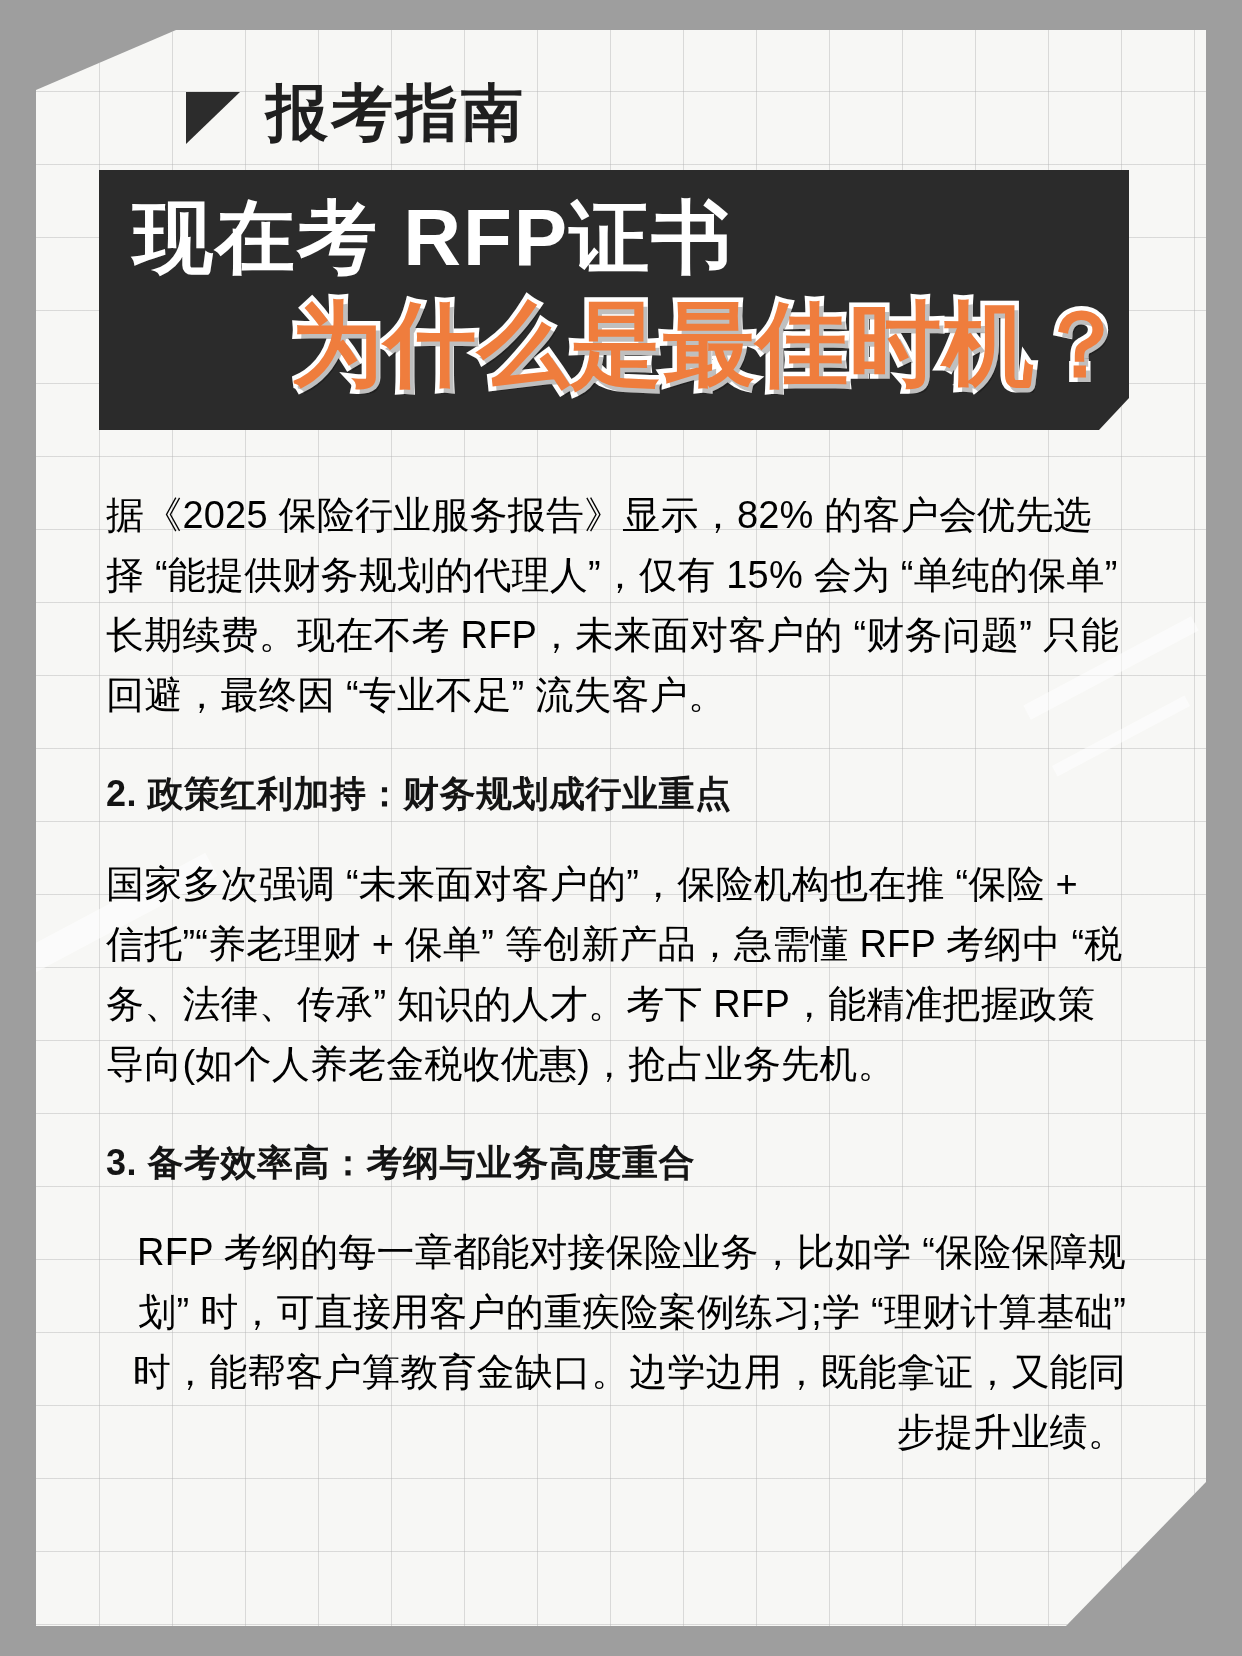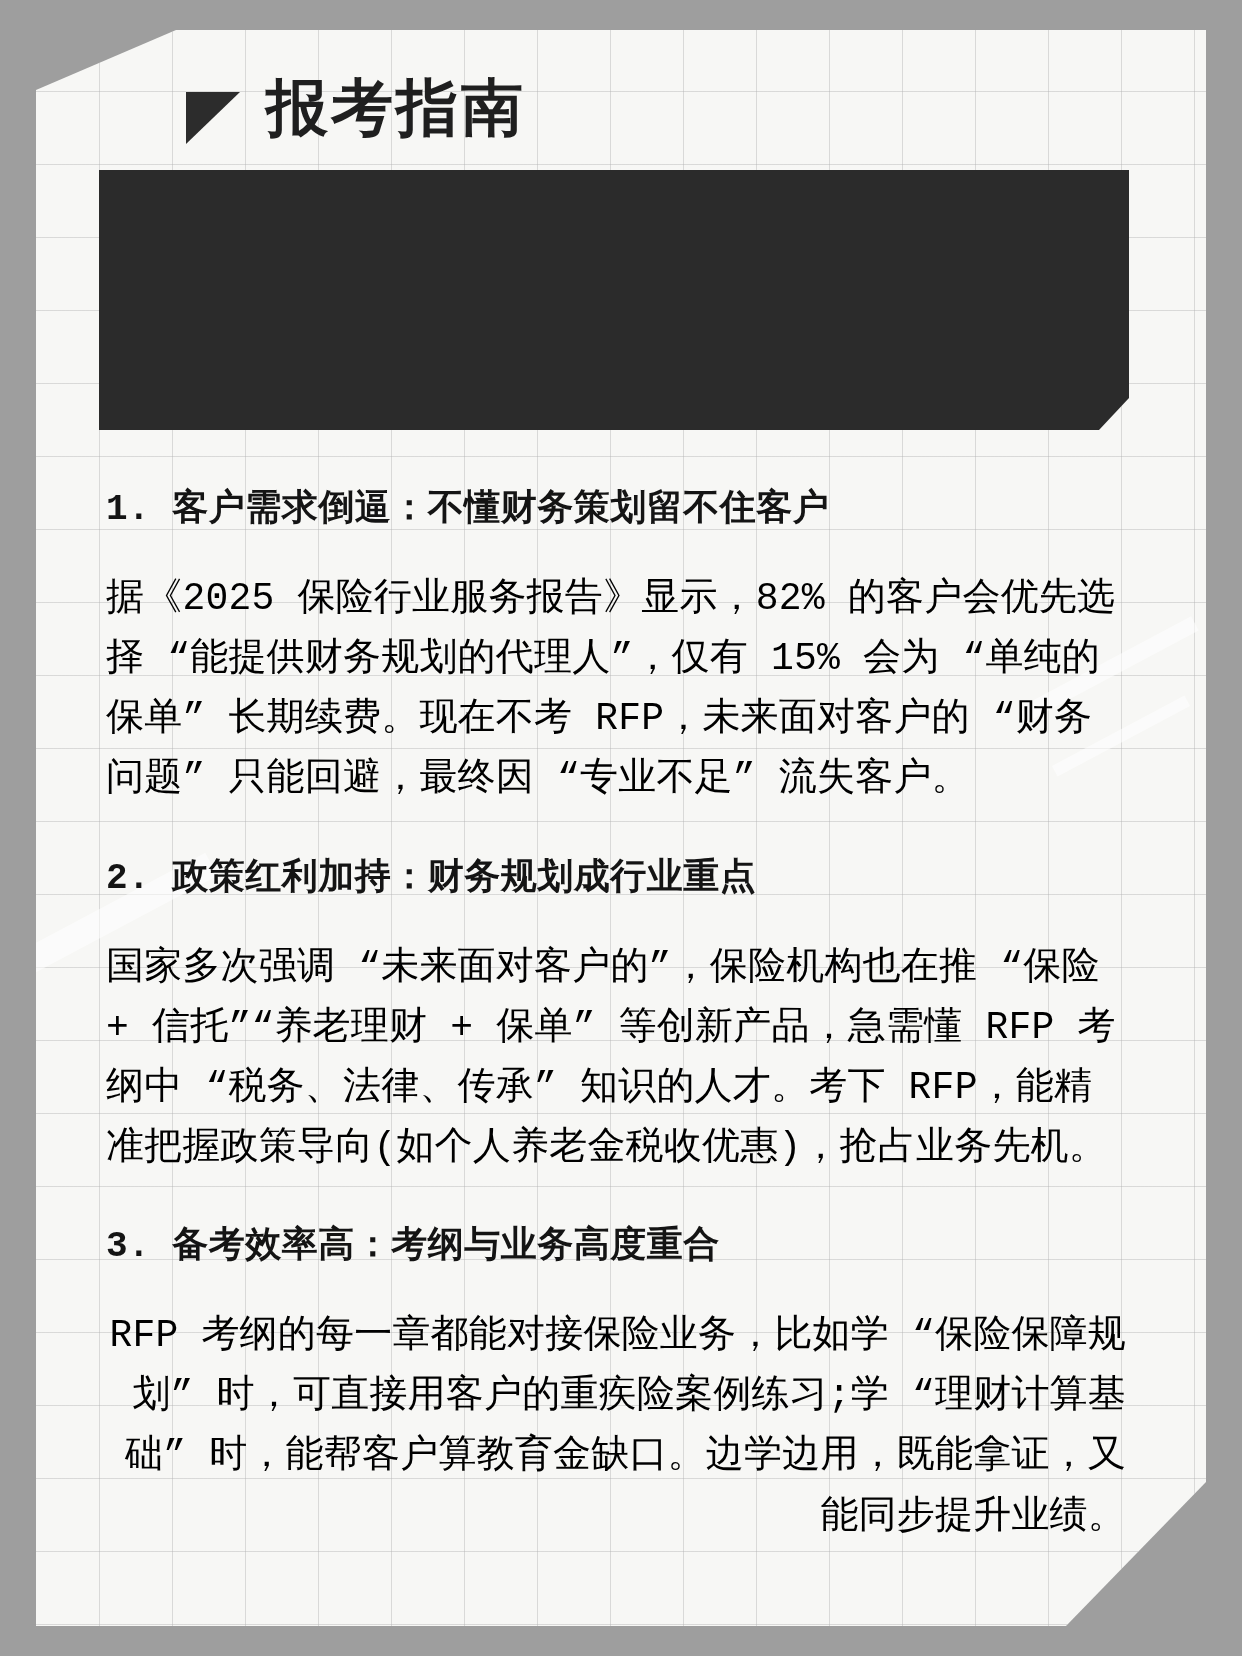--- a/index.html
+++ b/index.html
@@ -26,21 +26,20 @@
     clip-path: polygon(
       140px 0,
       100% 0,
       100% 1452px,
       1030px 100%,
       0 100%,
       0 60px
     );
     box-sizing: border-box;
     overflow: hidden;
-    font-family: Liberation Mono, monospace;
   }
 
   
   .grid {
     position: absolute;
     inset: 0;
     background-image:
       linear-gradient(to right, rgba(180,180,180,0.45) 1px, transparent 1px),
       linear-gradient(to bottom, rgba(180,180,180,0.45) 1px, transparent 1px);
     background-size: 73px 73px;
@@ -153,24 +152,25 @@
   <div class="streak s1"></div>
   <div class="streak s2"></div>
   <div class="streak s3"></div>
 
   <div class="kicker">
     <div class="kicker-mark"></div>
     <div class="kicker-text">报考指南</div>
   </div>
 
   <div class="banner">
+    <div class="banner-line1">现在考 RFP证书</div>
+    <div class="banner-line2">为什么是最佳时机？</div>
   </div>
 
   <div class="body">
-    <p class="sec-head">1. 客户需求倒逼：不懂财务策划留不住客户</p>
     <p class="sec-body">据《2025 保险行业服务报告》显示，82% 的客户会优先选择 “能提供财务规划的代理人”，仅有 15% 会为 “单纯的保单” 长期续费。现在不考 RFP，未来面对客户的 “财务问题” 只能回避，最终因 “专业不足” 流失客户。</p>
 
     <p class="sec-head">2. 政策红利加持：财务规划成行业重点</p>
     <p class="sec-body">国家多次强调 “未来面对客户的”，保险机构也在推 “保险 + 信托”“养老理财 + 保单” 等创新产品，急需懂 RFP 考纲中 “税务、法律、传承” 知识的人才。考下 RFP，能精准把握政策导向(如个人养老金税收优惠)，抢占业务先机。</p>
 
     <p class="sec-head">3. 备考效率高：考纲与业务高度重合</p>
     <p class="sec-body">RFP 考纲的每一章都能对接保险业务，比如学 “保险保障规划” 时，可直接用客户的重疾险案例练习;学 “理财计算基础” 时，能帮客户算教育金缺口。边学边用，既能拿证，又能同步提升业绩。</p>
   </div>
 </div>
 

